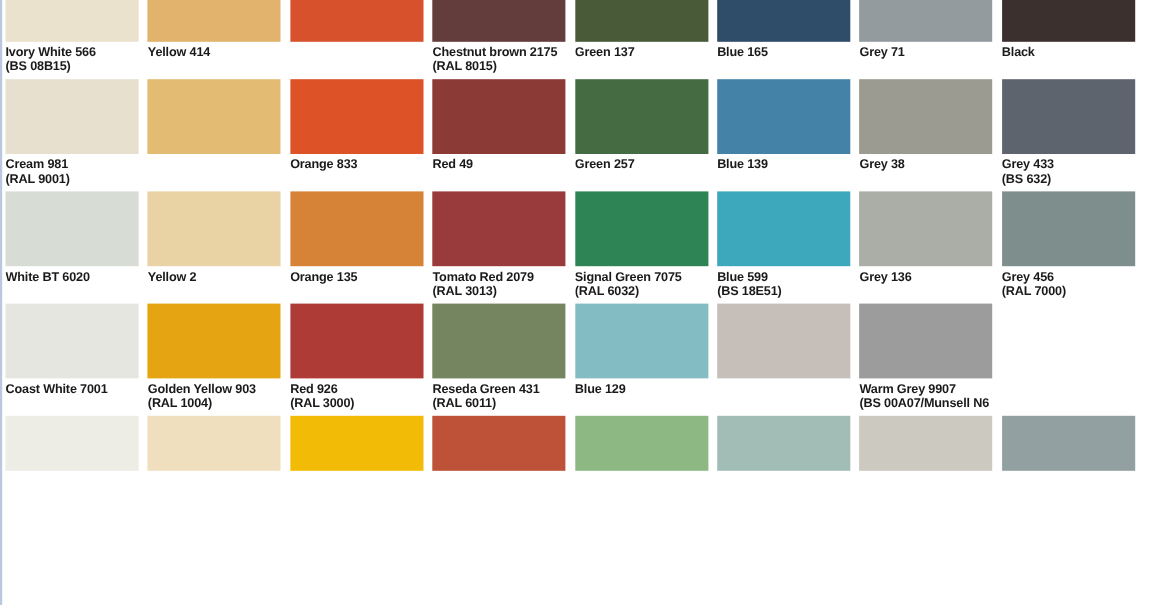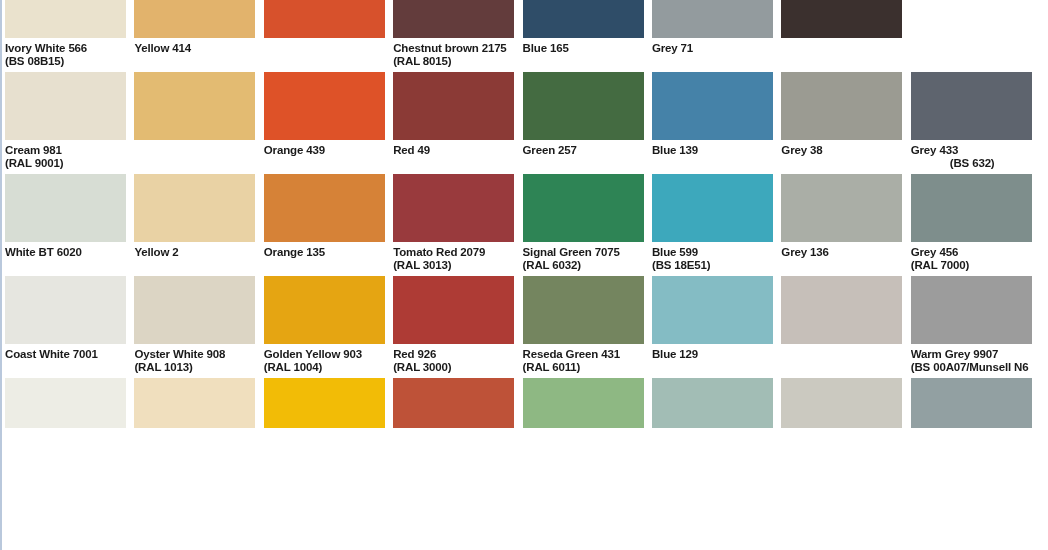--- a/index.html
+++ b/index.html
@@ -87,52 +87,63 @@
           <span class="swatch" style="background-color: rgb(215, 81, 44);"></span>
         </div>
         <div class="cell">
           <span class="swatch" style="background-color: rgb(99, 60, 60);"></span>
           <div class="label-block">
             <span class="label">Chestnut brown 2175</span>
             <span class="label" style="padding-top: 0px;">(RAL 8015)</span>
           </div>
         </div>
         <div class="cell">
+          <span class="swatch" style="background-color: rgb(72, 90, 56);"></span>
+          <div class="label-block">
+            <span class="label">Green 137</span>
+            <span class="label" style="padding-top: 0px;"></span>
+          </div>
+        </div>
+        <div class="cell">
           <span class="swatch" style="background-color: rgb(47, 77, 104);"></span>
           <div class="label-block">
             <span class="label">Blue 165</span>
             <span class="label" style="padding-top: 0px;"></span>
           </div>
         </div>
         <div class="cell">
           <span class="swatch" style="background-color: rgb(147, 155, 158);"></span>
           <div class="label-block">
             <span class="label">Grey 71</span>
             <span class="label" style="padding-top: 0px;"></span>
           </div>
         </div>
         <div class="cell">
           <span class="swatch" style="background-color: rgb(59, 48, 46);"></span>
+          <div class="label-block">
+            <span class="label">Black</span>
+            <span class="label" style="padding-top: 0px;"></span>
+          </div>
         </div>
       </div>
       <div class="row">
         <div class="cell">
           <span class="swatch" style="background-color: rgb(231, 224, 207);"></span>
           <div class="label-block">
             <span class="label">Cream 981</span>
             <span class="label" style="padding-top: 0px;">(RAL 9001)</span>
           </div>
         </div>
         <div class="cell">
           <span class="swatch" style="background-color: rgb(227, 187, 114);"></span>
         </div>
         <div class="cell">
           <span class="swatch" style="background-color: rgb(222, 82, 40);"></span>
           <div class="label-block">
-            <span class="label">Orange 439</span>
+            <span class="label">Orange 833</span>
             <span class="label" style="padding-top: 0px;"></span>
           </div>
         </div>
         <div class="cell">
           <span class="swatch" style="background-color: rgb(139, 58, 54);"></span>
           <div class="label-block">
             <span class="label">Red 49</span>
             <span class="label" style="padding-top: 0px;"></span>
           </div>
         </div>
@@ -154,21 +165,21 @@
           <span class="swatch" style="background-color: rgb(155, 155, 146);"></span>
           <div class="label-block">
             <span class="label">Grey 38</span>
             <span class="label" style="padding-top: 0px;"></span>
           </div>
         </div>
         <div class="cell">
           <span class="swatch" style="background-color: rgb(94, 100, 110);"></span>
           <div class="label-block">
             <span class="label">Grey 433</span>
-            <span class="label" style="padding-top: 0px; margin-left: 39px;">(BS 632)</span>
+            <span class="label" style="padding-top: 0px;">(BS 632)</span>
           </div>
         </div>
       </div>
       <div class="row">
         <div class="cell">
           <span class="swatch" style="background-color: rgb(215, 221, 212);"></span>
           <div class="label-block">
             <span class="label">White BT 6020</span>
             <span class="label" style="padding-top: 0px;"></span>
           </div>
@@ -222,27 +233,20 @@
             <span class="label" style="padding-top: 0px;">(RAL 7000)</span>
           </div>
         </div>
       </div>
       <div class="row">
         <div class="cell">
           <span class="swatch" style="background-color: rgb(230, 230, 224);"></span>
           <div class="label-block">
             <span class="label">Coast White 7001</span>
             <span class="label" style="padding-top: 0px;"></span>
-          </div>
-        </div>
-        <div class="cell">
-          <span class="swatch" style="background-color: rgb(220, 213, 196);"></span>
-          <div class="label-block">
-            <span class="label">Oyster White 908</span>
-            <span class="label" style="padding-top: 0px;">(RAL 1013)</span>
           </div>
         </div>
         <div class="cell">
           <span class="swatch" style="background-color: rgb(229, 165, 18);"></span>
           <div class="label-block">
             <span class="label">Golden Yellow 903</span>
             <span class="label" style="padding-top: 0px;">(RAL 1004)</span>
           </div>
         </div>
         <div class="cell">

